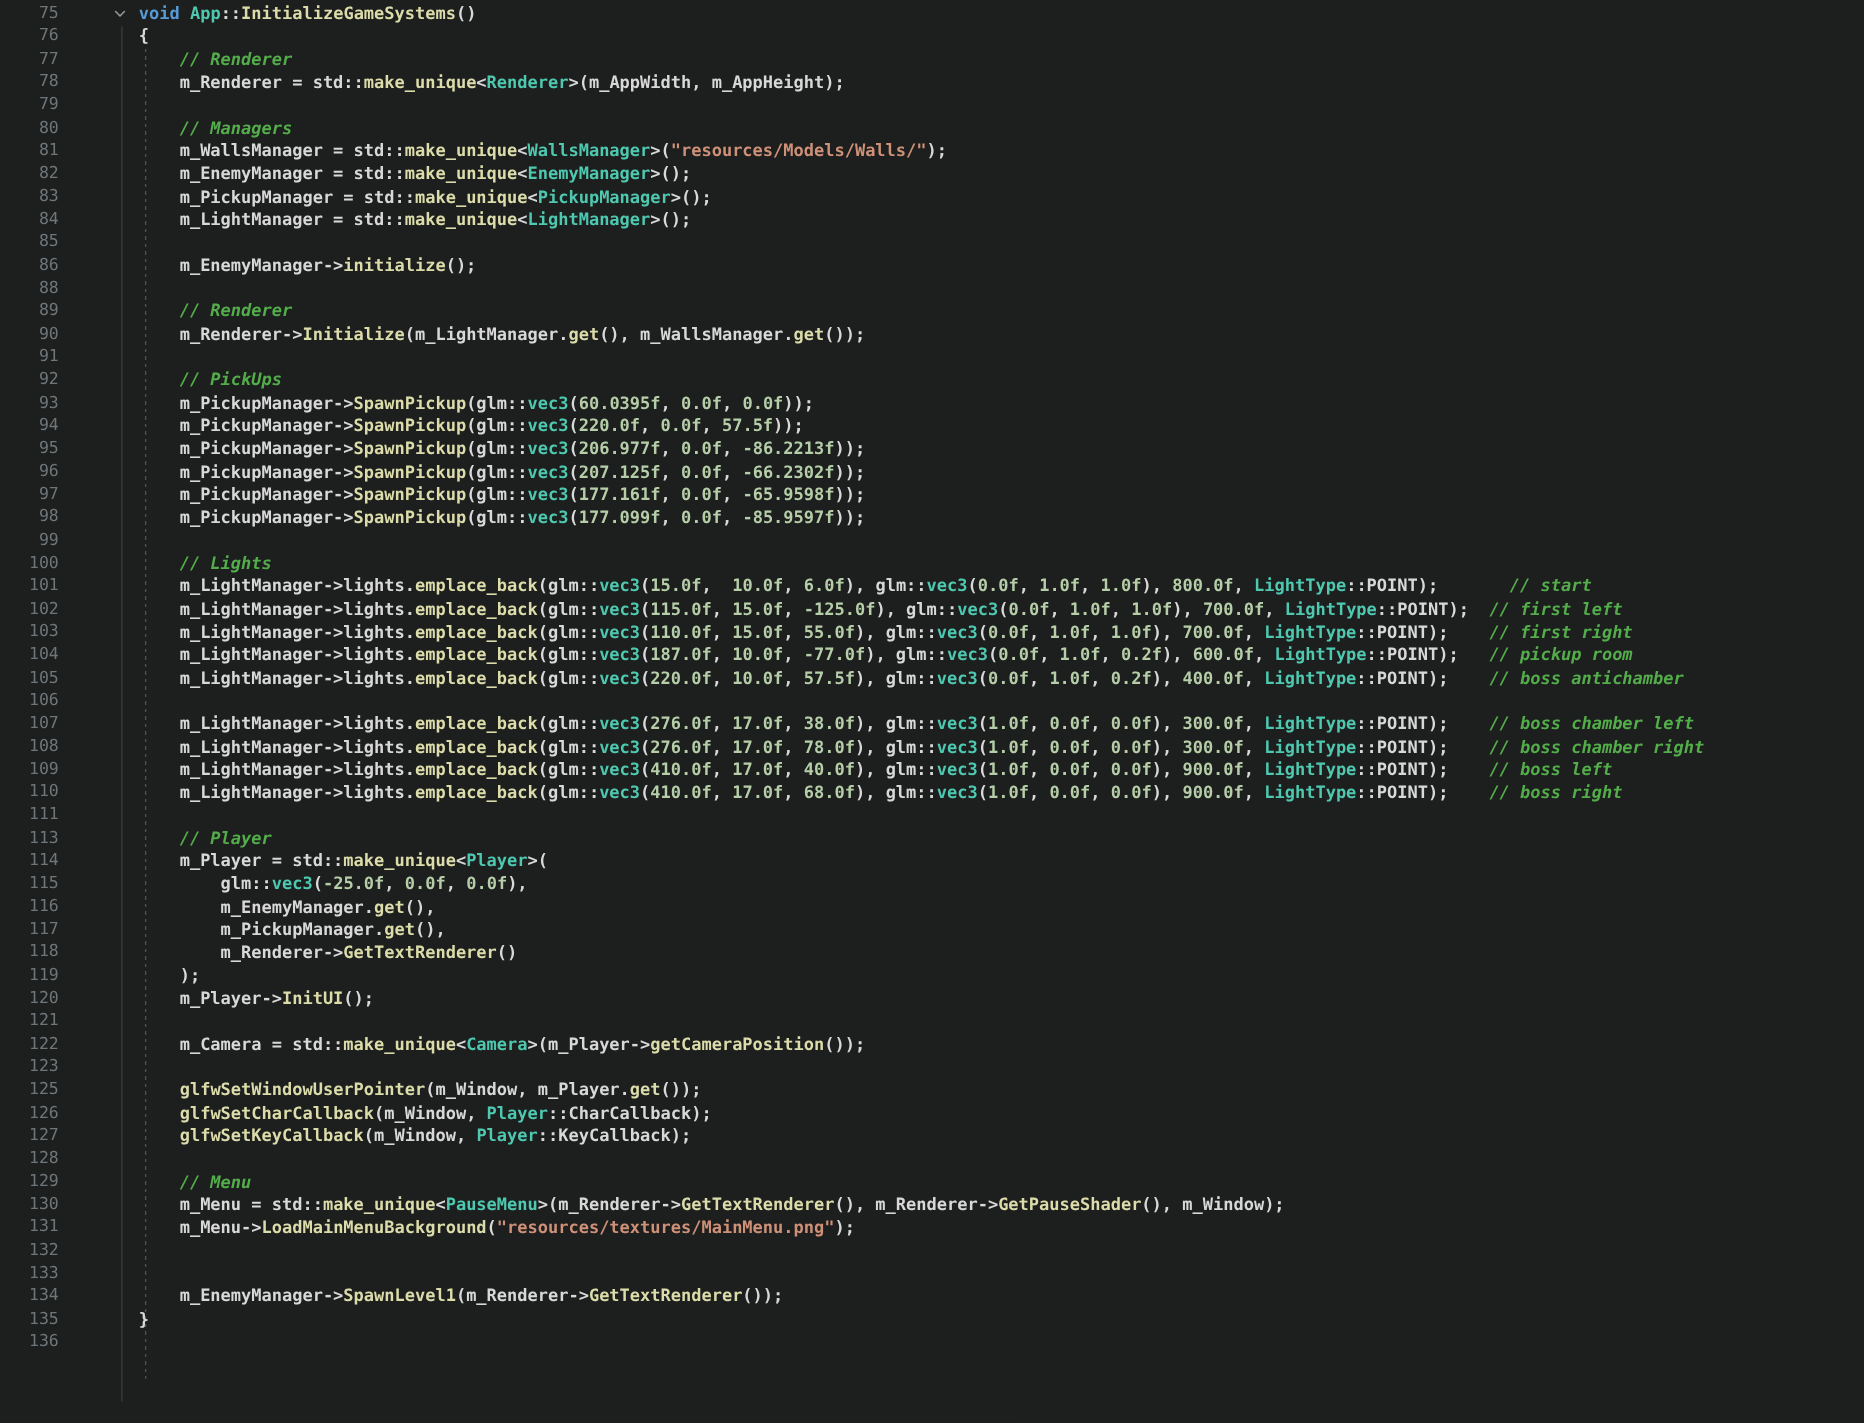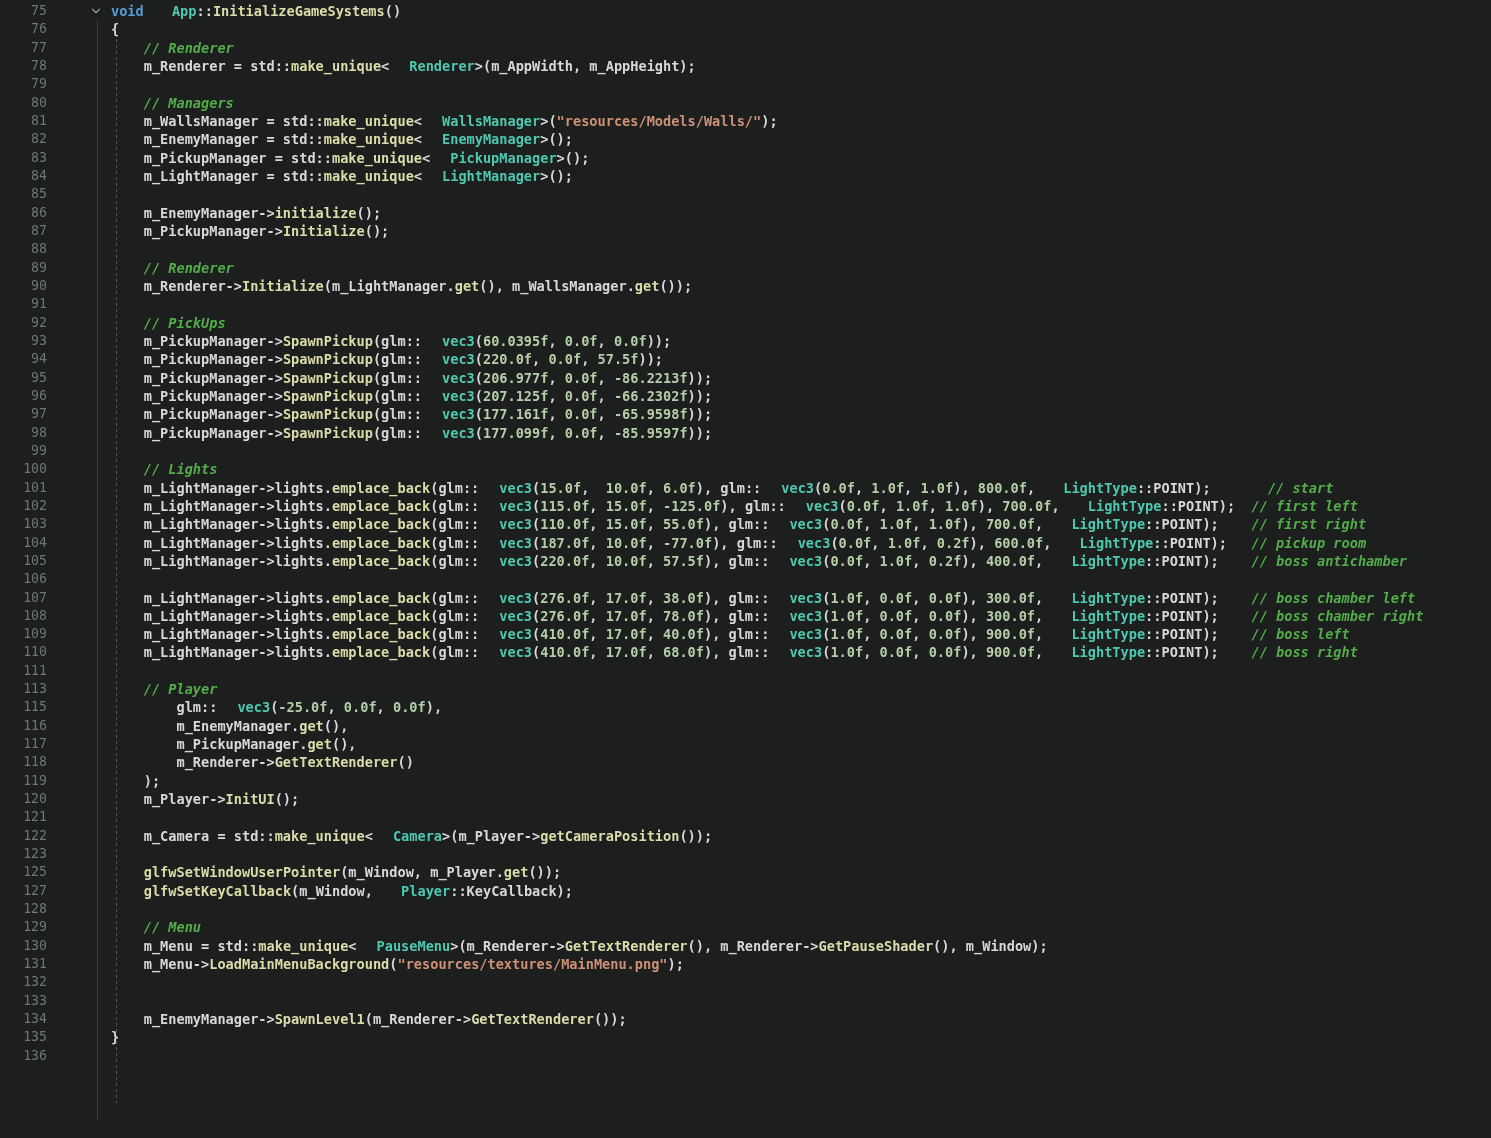--- a/index.html
+++ b/index.html
@@ -45,21 +45,21 @@
     font-size:13.2px;
     vertical-align:top;
   }
   .code {
     display:inline-block;
     margin-left:64px;
     vertical-align:top;
   }
   .tk-d { color:var(--fg); }
   .tk-k { color:var(--kw); }
-  .tk-t { color:var(--type);margin-left:20px; }
+  .tk-t { color:var(--type); }
   .tk-f { color:var(--func);text-align:right; }
   .tk-c { color:var(--comment);font-style:italic; }
   .tk-s { color:var(--string); }
   .tk-n { color:var(--number); }
   .guide-solid {
     position:absolute;
     left:97px; top:21px;
     width:1px; height:1100px;
     background:var(--guide);
     z-index:1;
@@ -97,21 +97,20 @@
       <div class="line"><span class="ln">77</span><span class="code"><span class="tk-c">    // Renderer</span></span></div>
       <div class="line"><span class="ln">78</span><span class="code"><span class="tk-d">    m_Renderer = std::</span><span class="tk-f">make_unique</span><span class="tk-d">&lt;</span><span class="tk-t">Renderer</span><span class="tk-d">&gt;(m_AppWidth, m_AppHeight);</span></span></div>
       <div class="line"><span class="ln">79</span><span class="code"></span></div>
       <div class="line"><span class="ln">80</span><span class="code"><span class="tk-c">    // Managers</span></span></div>
       <div class="line"><span class="ln">81</span><span class="code"><span class="tk-d">    m_WallsManager = std::</span><span class="tk-f">make_unique</span><span class="tk-d">&lt;</span><span class="tk-t">WallsManager</span><span class="tk-d">&gt;(</span><span class="tk-s">"resources/Models/Walls/"</span><span class="tk-d">);</span></span></div>
       <div class="line"><span class="ln">82</span><span class="code"><span class="tk-d">    m_EnemyManager = std::</span><span class="tk-f">make_unique</span><span class="tk-d">&lt;</span><span class="tk-t">EnemyManager</span><span class="tk-d">&gt;();</span></span></div>
       <div class="line"><span class="ln">83</span><span class="code"><span class="tk-d">    m_PickupManager = std::</span><span class="tk-f">make_unique</span><span class="tk-d">&lt;</span><span class="tk-t">PickupManager</span><span class="tk-d">&gt;();</span></span></div>
       <div class="line"><span class="ln">84</span><span class="code"><span class="tk-d">    m_LightManager = std::</span><span class="tk-f">make_unique</span><span class="tk-d">&lt;</span><span class="tk-t">LightManager</span><span class="tk-d">&gt;();</span></span></div>
       <div class="line"><span class="ln">85</span><span class="code"></span></div>
       <div class="line"><span class="ln">86</span><span class="code"><span class="tk-d">    m_EnemyManager-&gt;</span><span class="tk-f">initialize</span><span class="tk-d">();</span></span></div>
-      <div class="line"><span class="ln">87</span><span class="code"><span class="tk-d">    m_PickupManager-&gt;</span><span class="tk-f">Initialize</span><span class="tk-d">();</span></span></div>
       <div class="line"><span class="ln">88</span><span class="code"></span></div>
       <div class="line"><span class="ln">89</span><span class="code"><span class="tk-c">    // Renderer</span></span></div>
       <div class="line"><span class="ln">90</span><span class="code"><span class="tk-d">    m_Renderer-&gt;</span><span class="tk-f">Initialize</span><span class="tk-d">(m_LightManager.</span><span class="tk-f">get</span><span class="tk-d">(), m_WallsManager.</span><span class="tk-f">get</span><span class="tk-d">());</span></span></div>
       <div class="line"><span class="ln">91</span><span class="code"></span></div>
       <div class="line"><span class="ln">92</span><span class="code"><span class="tk-c">    // PickUps</span></span></div>
       <div class="line"><span class="ln">93</span><span class="code"><span class="tk-d">    m_PickupManager-&gt;</span><span class="tk-f">SpawnPickup</span><span class="tk-d">(glm::</span><span class="tk-t">vec3</span><span class="tk-d">(</span><span class="tk-n">60.0395f</span><span class="tk-d">, </span><span class="tk-n">0.0f</span><span class="tk-d">, </span><span class="tk-n">0.0f</span><span class="tk-d">));</span></span></div>
       <div class="line"><span class="ln">94</span><span class="code"><span class="tk-d">    m_PickupManager-&gt;</span><span class="tk-f">SpawnPickup</span><span class="tk-d">(glm::</span><span class="tk-t">vec3</span><span class="tk-d">(</span><span class="tk-n">220.0f</span><span class="tk-d">, </span><span class="tk-n">0.0f</span><span class="tk-d">, </span><span class="tk-n">57.5f</span><span class="tk-d">));</span></span></div>
       <div class="line"><span class="ln">95</span><span class="code"><span class="tk-d">    m_PickupManager-&gt;</span><span class="tk-f">SpawnPickup</span><span class="tk-d">(glm::</span><span class="tk-t">vec3</span><span class="tk-d">(</span><span class="tk-n">206.977f</span><span class="tk-d">, </span><span class="tk-n">0.0f</span><span class="tk-d">, </span><span class="tk-n">-86.2213f</span><span class="tk-d">));</span></span></div>
       <div class="line"><span class="ln">96</span><span class="code"><span class="tk-d">    m_PickupManager-&gt;</span><span class="tk-f">SpawnPickup</span><span class="tk-d">(glm::</span><span class="tk-t">vec3</span><span class="tk-d">(</span><span class="tk-n">207.125f</span><span class="tk-d">, </span><span class="tk-n">0.0f</span><span class="tk-d">, </span><span class="tk-n">-66.2302f</span><span class="tk-d">));</span></span></div>
       <div class="line"><span class="ln">97</span><span class="code"><span class="tk-d">    m_PickupManager-&gt;</span><span class="tk-f">SpawnPickup</span><span class="tk-d">(glm::</span><span class="tk-t">vec3</span><span class="tk-d">(</span><span class="tk-n">177.161f</span><span class="tk-d">, </span><span class="tk-n">0.0f</span><span class="tk-d">, </span><span class="tk-n">-65.9598f</span><span class="tk-d">));</span></span></div>
@@ -123,30 +122,32 @@
       <div class="line"><span class="ln">103</span><span class="code"><span class="tk-d">    m_LightManager-&gt;lights.</span><span class="tk-f">emplace_back</span><span class="tk-d">(glm::</span><span class="tk-t">vec3</span><span class="tk-d">(</span><span class="tk-n">110.0f</span><span class="tk-d">, </span><span class="tk-n">15.0f</span><span class="tk-d">, </span><span class="tk-n">55.0f</span><span class="tk-d">), glm::</span><span class="tk-t">vec3</span><span class="tk-d">(</span><span class="tk-n">0.0f</span><span class="tk-d">, </span><span class="tk-n">1.0f</span><span class="tk-d">, </span><span class="tk-n">1.0f</span><span class="tk-d">), </span><span class="tk-n">700.0f</span><span class="tk-d">, </span><span class="tk-t">LightType</span><span class="tk-d">::POINT);    </span><span class="tk-c">// first right</span></span></div>
       <div class="line"><span class="ln">104</span><span class="code"><span class="tk-d">    m_LightManager-&gt;lights.</span><span class="tk-f">emplace_back</span><span class="tk-d">(glm::</span><span class="tk-t">vec3</span><span class="tk-d">(</span><span class="tk-n">187.0f</span><span class="tk-d">, </span><span class="tk-n">10.0f</span><span class="tk-d">, </span><span class="tk-n">-77.0f</span><span class="tk-d">), glm::</span><span class="tk-t">vec3</span><span class="tk-d">(</span><span class="tk-n">0.0f</span><span class="tk-d">, </span><span class="tk-n">1.0f</span><span class="tk-d">, </span><span class="tk-n">0.2f</span><span class="tk-d">), </span><span class="tk-n">600.0f</span><span class="tk-d">, </span><span class="tk-t">LightType</span><span class="tk-d">::POINT);   </span><span class="tk-c">// pickup room</span></span></div>
       <div class="line"><span class="ln">105</span><span class="code"><span class="tk-d">    m_LightManager-&gt;lights.</span><span class="tk-f">emplace_back</span><span class="tk-d">(glm::</span><span class="tk-t">vec3</span><span class="tk-d">(</span><span class="tk-n">220.0f</span><span class="tk-d">, </span><span class="tk-n">10.0f</span><span class="tk-d">, </span><span class="tk-n">57.5f</span><span class="tk-d">), glm::</span><span class="tk-t">vec3</span><span class="tk-d">(</span><span class="tk-n">0.0f</span><span class="tk-d">, </span><span class="tk-n">1.0f</span><span class="tk-d">, </span><span class="tk-n">0.2f</span><span class="tk-d">), </span><span class="tk-n">400.0f</span><span class="tk-d">, </span><span class="tk-t">LightType</span><span class="tk-d">::POINT);    </span><span class="tk-c">// boss antichamber</span></span></div>
       <div class="line"><span class="ln">106</span><span class="code"></span></div>
       <div class="line"><span class="ln">107</span><span class="code"><span class="tk-d">    m_LightManager-&gt;lights.</span><span class="tk-f">emplace_back</span><span class="tk-d">(glm::</span><span class="tk-t">vec3</span><span class="tk-d">(</span><span class="tk-n">276.0f</span><span class="tk-d">, </span><span class="tk-n">17.0f</span><span class="tk-d">, </span><span class="tk-n">38.0f</span><span class="tk-d">), glm::</span><span class="tk-t">vec3</span><span class="tk-d">(</span><span class="tk-n">1.0f</span><span class="tk-d">, </span><span class="tk-n">0.0f</span><span class="tk-d">, </span><span class="tk-n">0.0f</span><span class="tk-d">), </span><span class="tk-n">300.0f</span><span class="tk-d">, </span><span class="tk-t">LightType</span><span class="tk-d">::POINT);    </span><span class="tk-c">// boss chamber left</span></span></div>
       <div class="line"><span class="ln">108</span><span class="code"><span class="tk-d">    m_LightManager-&gt;lights.</span><span class="tk-f">emplace_back</span><span class="tk-d">(glm::</span><span class="tk-t">vec3</span><span class="tk-d">(</span><span class="tk-n">276.0f</span><span class="tk-d">, </span><span class="tk-n">17.0f</span><span class="tk-d">, </span><span class="tk-n">78.0f</span><span class="tk-d">), glm::</span><span class="tk-t">vec3</span><span class="tk-d">(</span><span class="tk-n">1.0f</span><span class="tk-d">, </span><span class="tk-n">0.0f</span><span class="tk-d">, </span><span class="tk-n">0.0f</span><span class="tk-d">), </span><span class="tk-n">300.0f</span><span class="tk-d">, </span><span class="tk-t">LightType</span><span class="tk-d">::POINT);    </span><span class="tk-c">// boss chamber right</span></span></div>
       <div class="line"><span class="ln">109</span><span class="code"><span class="tk-d">    m_LightManager-&gt;lights.</span><span class="tk-f">emplace_back</span><span class="tk-d">(glm::</span><span class="tk-t">vec3</span><span class="tk-d">(</span><span class="tk-n">410.0f</span><span class="tk-d">, </span><span class="tk-n">17.0f</span><span class="tk-d">, </span><span class="tk-n">40.0f</span><span class="tk-d">), glm::</span><span class="tk-t">vec3</span><span class="tk-d">(</span><span class="tk-n">1.0f</span><span class="tk-d">, </span><span class="tk-n">0.0f</span><span class="tk-d">, </span><span class="tk-n">0.0f</span><span class="tk-d">), </span><span class="tk-n">900.0f</span><span class="tk-d">, </span><span class="tk-t">LightType</span><span class="tk-d">::POINT);    </span><span class="tk-c">// boss left</span></span></div>
       <div class="line"><span class="ln">110</span><span class="code"><span class="tk-d">    m_LightManager-&gt;lights.</span><span class="tk-f">emplace_back</span><span class="tk-d">(glm::</span><span class="tk-t">vec3</span><span class="tk-d">(</span><span class="tk-n">410.0f</span><span class="tk-d">, </span><span class="tk-n">17.0f</span><span class="tk-d">, </span><span class="tk-n">68.0f</span><span class="tk-d">), glm::</span><span class="tk-t">vec3</span><span class="tk-d">(</span><span class="tk-n">1.0f</span><span class="tk-d">, </span><span class="tk-n">0.0f</span><span class="tk-d">, </span><span class="tk-n">0.0f</span><span class="tk-d">), </span><span class="tk-n">900.0f</span><span class="tk-d">, </span><span class="tk-t">LightType</span><span class="tk-d">::POINT);    </span><span class="tk-c">// boss right</span></span></div>
       <div class="line"><span class="ln">111</span><span class="code"></span></div>
       <div class="line"><span class="ln">113</span><span class="code"><span class="tk-c">    // Player</span></span></div>
+      <div class="line"><span class="ln">114</span><span class="code"><span class="tk-d">    m_Player = std::</span><span class="tk-f">make_unique</span><span class="tk-d">&lt;</span><span class="tk-t">Player</span><span class="tk-d">&gt;(</span></span></div>
       <div class="line"><span class="ln">115</span><span class="code"><span class="tk-d">        glm::</span><span class="tk-t">vec3</span><span class="tk-d">(</span><span class="tk-n">-25.0f</span><span class="tk-d">, </span><span class="tk-n">0.0f</span><span class="tk-d">, </span><span class="tk-n">0.0f</span><span class="tk-d">),</span></span></div>
       <div class="line"><span class="ln">116</span><span class="code"><span class="tk-d">        m_EnemyManager.</span><span class="tk-f">get</span><span class="tk-d">(),</span></span></div>
       <div class="line"><span class="ln">117</span><span class="code"><span class="tk-d">        m_PickupManager.</span><span class="tk-f">get</span><span class="tk-d">(),</span></span></div>
       <div class="line"><span class="ln">118</span><span class="code"><span class="tk-d">        m_Renderer-&gt;</span><span class="tk-f">GetTextRenderer</span><span class="tk-d">()</span></span></div>
       <div class="line"><span class="ln">119</span><span class="code"><span class="tk-d">    );</span></span></div>
       <div class="line"><span class="ln">120</span><span class="code"><span class="tk-d">    m_Player-&gt;</span><span class="tk-f">InitUI</span><span class="tk-d">();</span></span></div>
       <div class="line"><span class="ln">121</span><span class="code"></span></div>
       <div class="line"><span class="ln">122</span><span class="code"><span class="tk-d">    m_Camera = std::</span><span class="tk-f">make_unique</span><span class="tk-d">&lt;</span><span class="tk-t">Camera</span><span class="tk-d">&gt;(m_Player-&gt;</span><span class="tk-f">getCameraPosition</span><span class="tk-d">());</span></span></div>
       <div class="line"><span class="ln">123</span><span class="code"></span></div>
       <div class="line"><span class="ln">125</span><span class="code"><span class="tk-d">    </span><span class="tk-f">glfwSetWindowUserPointer</span><span class="tk-d">(m_Window, m_Player.</span><span class="tk-f">get</span><span class="tk-d">());</span></span></div>
+      <div class="line"><span class="ln">126</span><span class="code"><span class="tk-d">    </span><span class="tk-f">glfwSetCharCallback</span><span class="tk-d">(m_Window, </span><span class="tk-t">Player</span><span class="tk-d">::CharCallback);</span></span></div>
       <div class="line"><span class="ln">127</span><span class="code"><span class="tk-d">    </span><span class="tk-f">glfwSetKeyCallback</span><span class="tk-d">(m_Window, </span><span class="tk-t">Player</span><span class="tk-d">::KeyCallback);</span></span></div>
       <div class="line"><span class="ln">128</span><span class="code"></span></div>
       <div class="line"><span class="ln">129</span><span class="code"><span class="tk-c">    // Menu</span></span></div>
       <div class="line"><span class="ln">130</span><span class="code"><span class="tk-d">    m_Menu = std::</span><span class="tk-f">make_unique</span><span class="tk-d">&lt;</span><span class="tk-t">PauseMenu</span><span class="tk-d">&gt;(m_Renderer-&gt;</span><span class="tk-f">GetTextRenderer</span><span class="tk-d">(), m_Renderer-&gt;</span><span class="tk-f">GetPauseShader</span><span class="tk-d">(), m_Window);</span></span></div>
       <div class="line"><span class="ln">131</span><span class="code"><span class="tk-d">    m_Menu-&gt;</span><span class="tk-f">LoadMainMenuBackground</span><span class="tk-d">(</span><span class="tk-s">"resources/textures/MainMenu.png"</span><span class="tk-d">);</span></span></div>
       <div class="line"><span class="ln">132</span><span class="code"></span></div>
       <div class="line"><span class="ln">133</span><span class="code"></span></div>
       <div class="line"><span class="ln">134</span><span class="code"><span class="tk-d">    m_EnemyManager-&gt;</span><span class="tk-f">SpawnLevel1</span><span class="tk-d">(m_Renderer-&gt;</span><span class="tk-f">GetTextRenderer</span><span class="tk-d">());</span></span></div>
       <div class="line"><span class="ln">135</span><span class="code"><span class="tk-d">}</span></span></div>
       <div class="line"><span class="ln">136</span><span class="code"></span></div>

